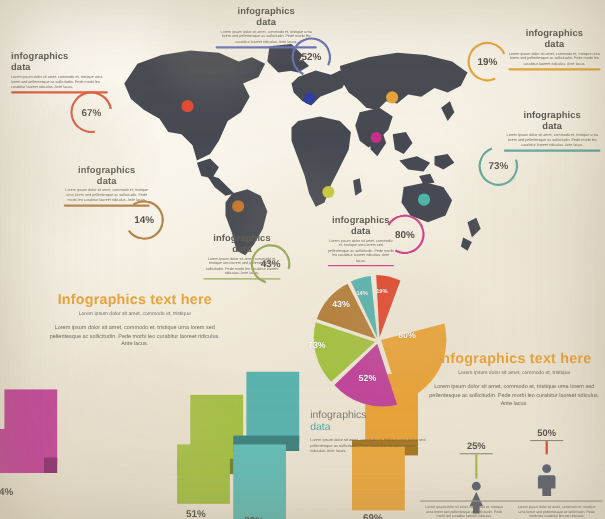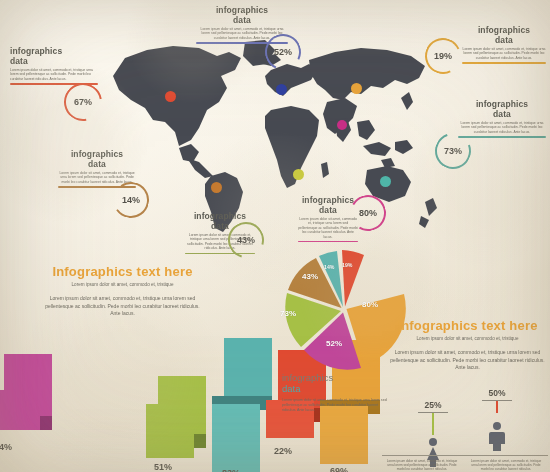--- a/index.html
+++ b/index.html
@@ -207,40 +207,34 @@
 
     <div class="bar" style="left:-8px;height:118px;width:60px;">
       <div class="top" style="background:#c4489b;top:0;height:68px;"></div>
       <div class="fold" style="background:#8f3272;top:62px;"></div>
       <div class="btm" style="background:#c4489b;height:40px;bottom:42px;"></div>
       <div class="lbl" style="left:2px;bottom:20px;">14%</div>
     </div>
 
 
 
-    <div class="bar" style="left:146px;height:96px;width:60px;">
+    <div class="bar" style="left:161px;height:113px;width:60px;">
       <div class="top" style="background:#a6c046;top:0;height:64px;"></div>
       <div class="fold" style="background:#6f8630;top:58px;"></div>
       <div class="btm" style="background:#a6c046;height:54px;bottom:14px;"></div>
       <div class="lbl" style="left:8px;bottom:0px;">51%</div>
     </div>
 
     <div class="bar" style="left:212px;height:134px;width:60px;">
       <div class="top" style="background:#5bb3ae;top:0;height:64px;"></div>
       <div class="fold" style="background:#3f8380;top:58px;"></div>
       <div class="btm" style="background:#65bdb6;height:68px;bottom:0px;"></div>
       <div class="lbl" style="left:10px;bottom:-6px;">83%</div>
     </div>
 
-    <div class="bar" style="left:266px;height:122px;width:60px;">
-      <div class="top" style="background:#e04b32;top:0;height:64px;"></div>
-      <div class="fold" style="background:#a8341f;top:58px;"></div>
-      <div class="btm" style="background:#e8553c;height:38px;bottom:34px;"></div>
-      <div class="lbl" style="left:8px;bottom:16px;">22%</div>
-    </div>
 
     <div class="bar" style="left:320px;height:132px;width:60px;">
       <div class="top" style="background:#e8a33a;top:0;height:66px;"></div>
       <div class="fold" style="background:#a97820;top:60px;"></div>
       <div class="btm" style="background:#eaa941;height:58px;bottom:8px;"></div>
       <div class="lbl" style="left:10px;bottom:-4px;">69%</div>
     </div>
   </div>
 
   <div class="pie-wrap">

